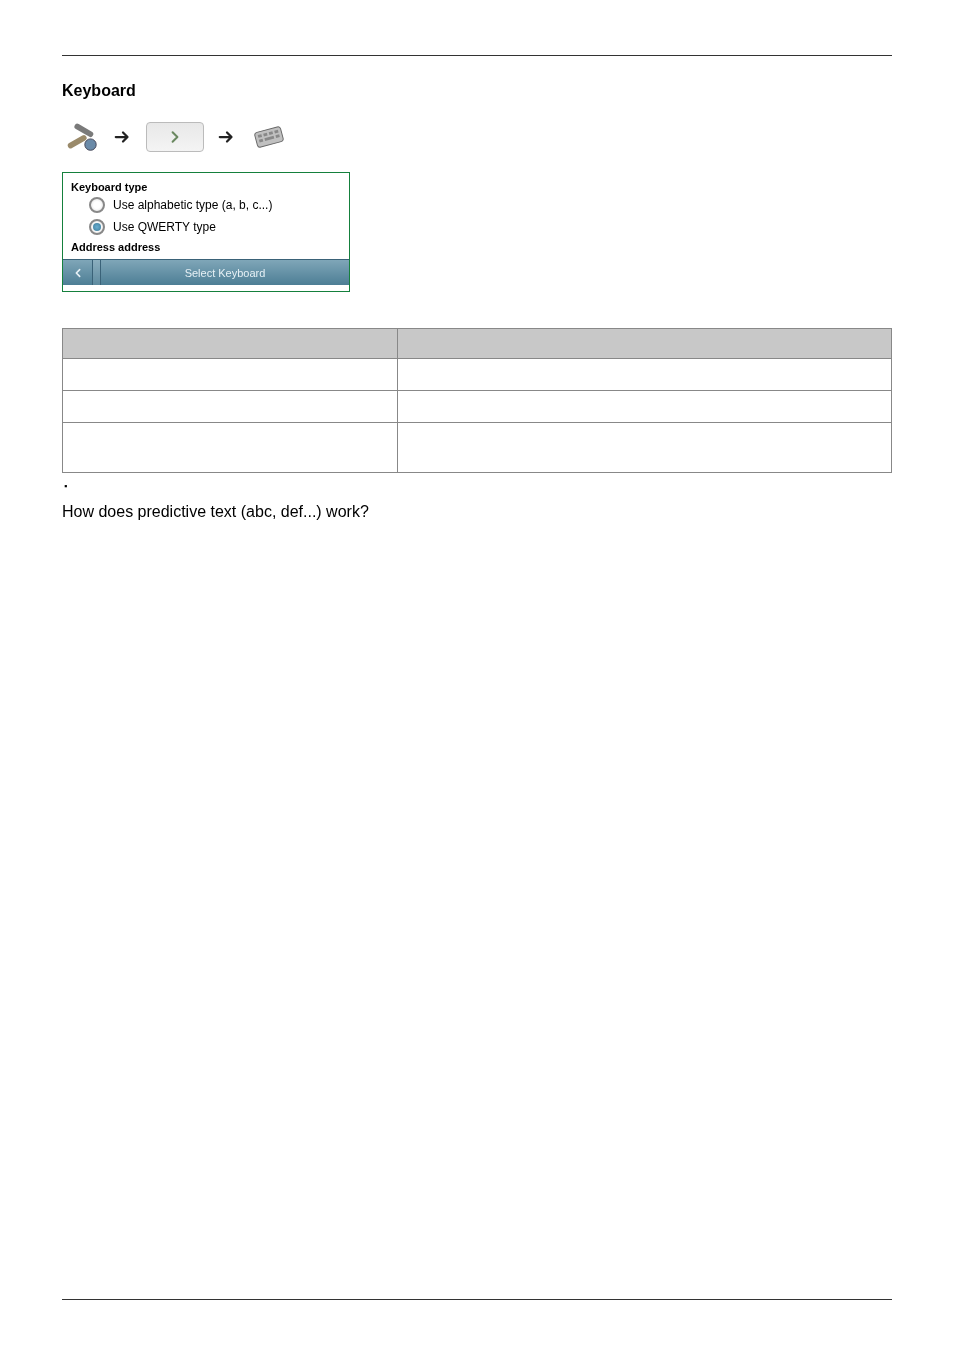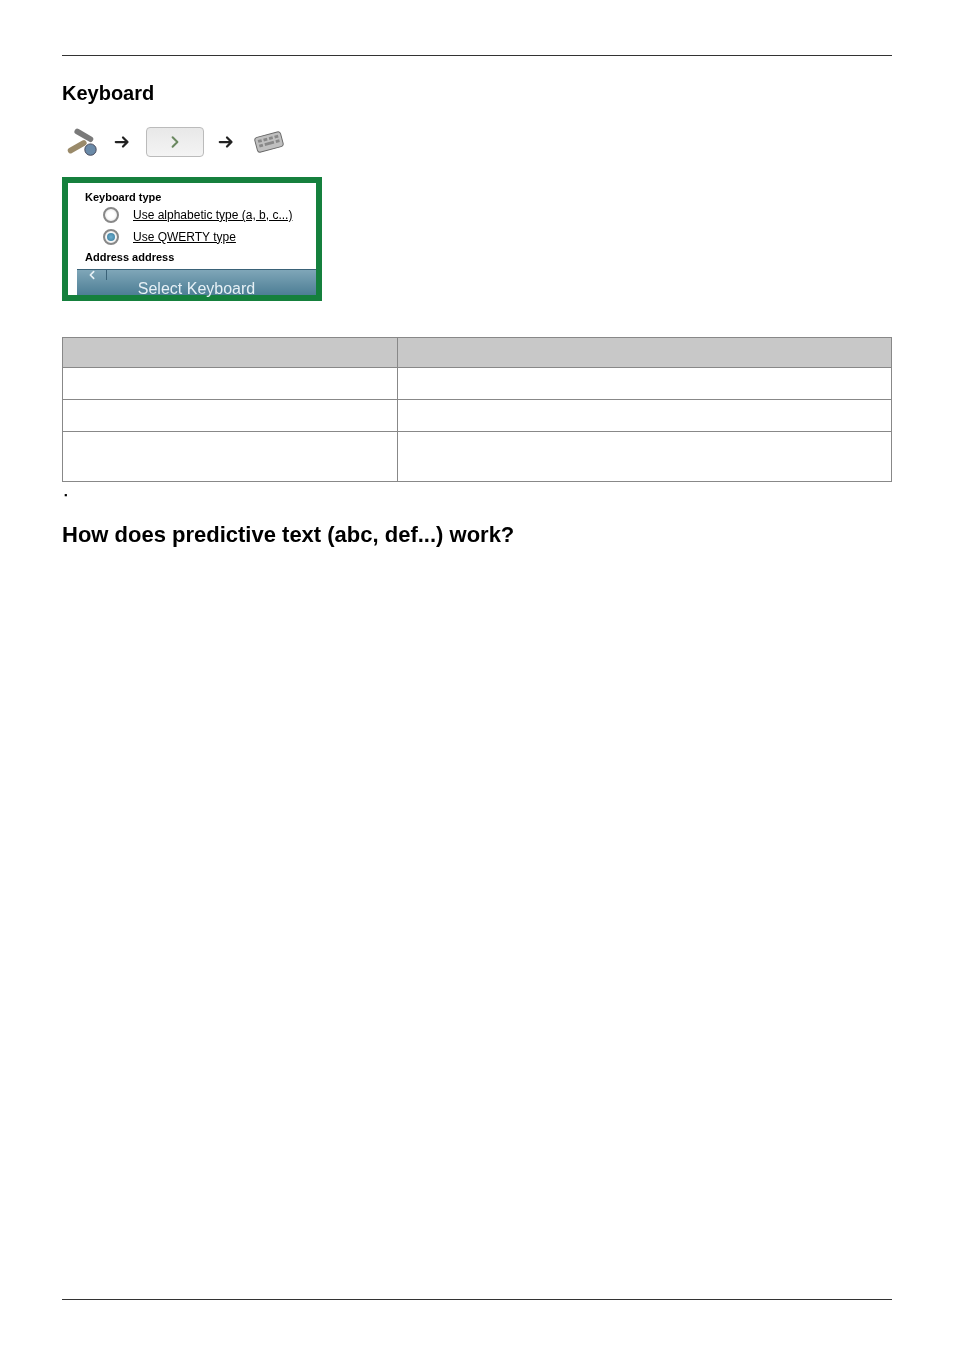--- a/index.html
+++ b/index.html
@@ -11,65 +11,64 @@
     position: relative;
   }
   .page {
     border-top: 1px solid #333;
     border-bottom: 1px solid #333;
     margin: 55px 62px 0 62px;
     height: 1245px;
     position: relative;
   }
   .heading1 {
-    font-size: 20px;
+    font-size: 16px;
     font-weight: bold;
     margin: 26px 0 18px 0;
   }
   .heading2 {
-    font-size: 22px;
-    font-weight: bold;
-    margin: 22px 0 10px 0;
+    font-size: 16px;
+    font-weight: normal;
+    margin: 12px 0 10px 0;
   }
   .breadcrumb {
     display: flex;
     align-items: center;
     gap: 14px;
     margin-bottom: 16px;
   }
   .bc-icon { width: 38px; height: 38px; }
   .bc-arrow {
     width: 18px; height: 18px;
     display: flex; align-items: center; justify-content: center;
   }
   .bc-widebtn {
     width: 58px; height: 30px;
     background: linear-gradient(#e8e8e8,#f4f4f4);
     border: 1px solid #bbb;
     border-radius: 4px;
     display: flex; align-items: center; justify-content: center;
   }
   .panel {
-    width: 260px;
-    border: 6px solid #15803d;
-    padding: 6px 8px 0 17px;
+    width: 288px;
+    border: 1px solid #15803d;
+    padding: 6px 8px 0 8px;
     font-size: 12px;
   }
   .panel .section-label {
     font-weight: bold;
     font-size: 11px;
     margin: 2px 0 4px 0;
   }
   .panel .option {
     display: flex;
     align-items: center;
-    gap: 14px;
+    gap: 8px;
     margin: 2px 0 6px 18px;
     line-height: 1.2;
-    text-decoration: underline;
   }
   .radio {
     width: 16px; height: 16px; border-radius: 50%;
     border: 2px solid #888;
     background: radial-gradient(circle, #fff 40%, #ddd 100%);
     flex-shrink: 0;
   }
   .radio.checked::after {
     content: "";
     display: block;
@@ -79,29 +78,28 @@
     margin: 2px;
   }
   .checkbox {
     width: 16px; height: 16px;
     border: 1px solid #888;
     border-radius: 3px;
     background: linear-gradient(#f0f0f0,#d8d8d8);
     flex-shrink: 0;
   }
   .panel-footer {
-    margin: 6px -8px 0 -8px;
+    margin: 6px -8px 6px -8px;
     height: 26px;
     background: linear-gradient(#7fa6b8,#4d7e95);
     border-top: 1px solid #3a6278;
     display: flex;
     align-items: stretch;
     color: #e6f0f5;
-    font-size: 16px;
-    flex-direction: column;
+    font-size: 11px;
   }
   .panel-footer .back {
     width: 30px;
     display: flex; align-items: center; justify-content: center;
     border-right: 1px solid #3a6278;
   }
   .panel-footer .mid {
     width: 8px;
     background: rgba(255,255,255,0.1);
     border-right: 1px solid #3a6278;

